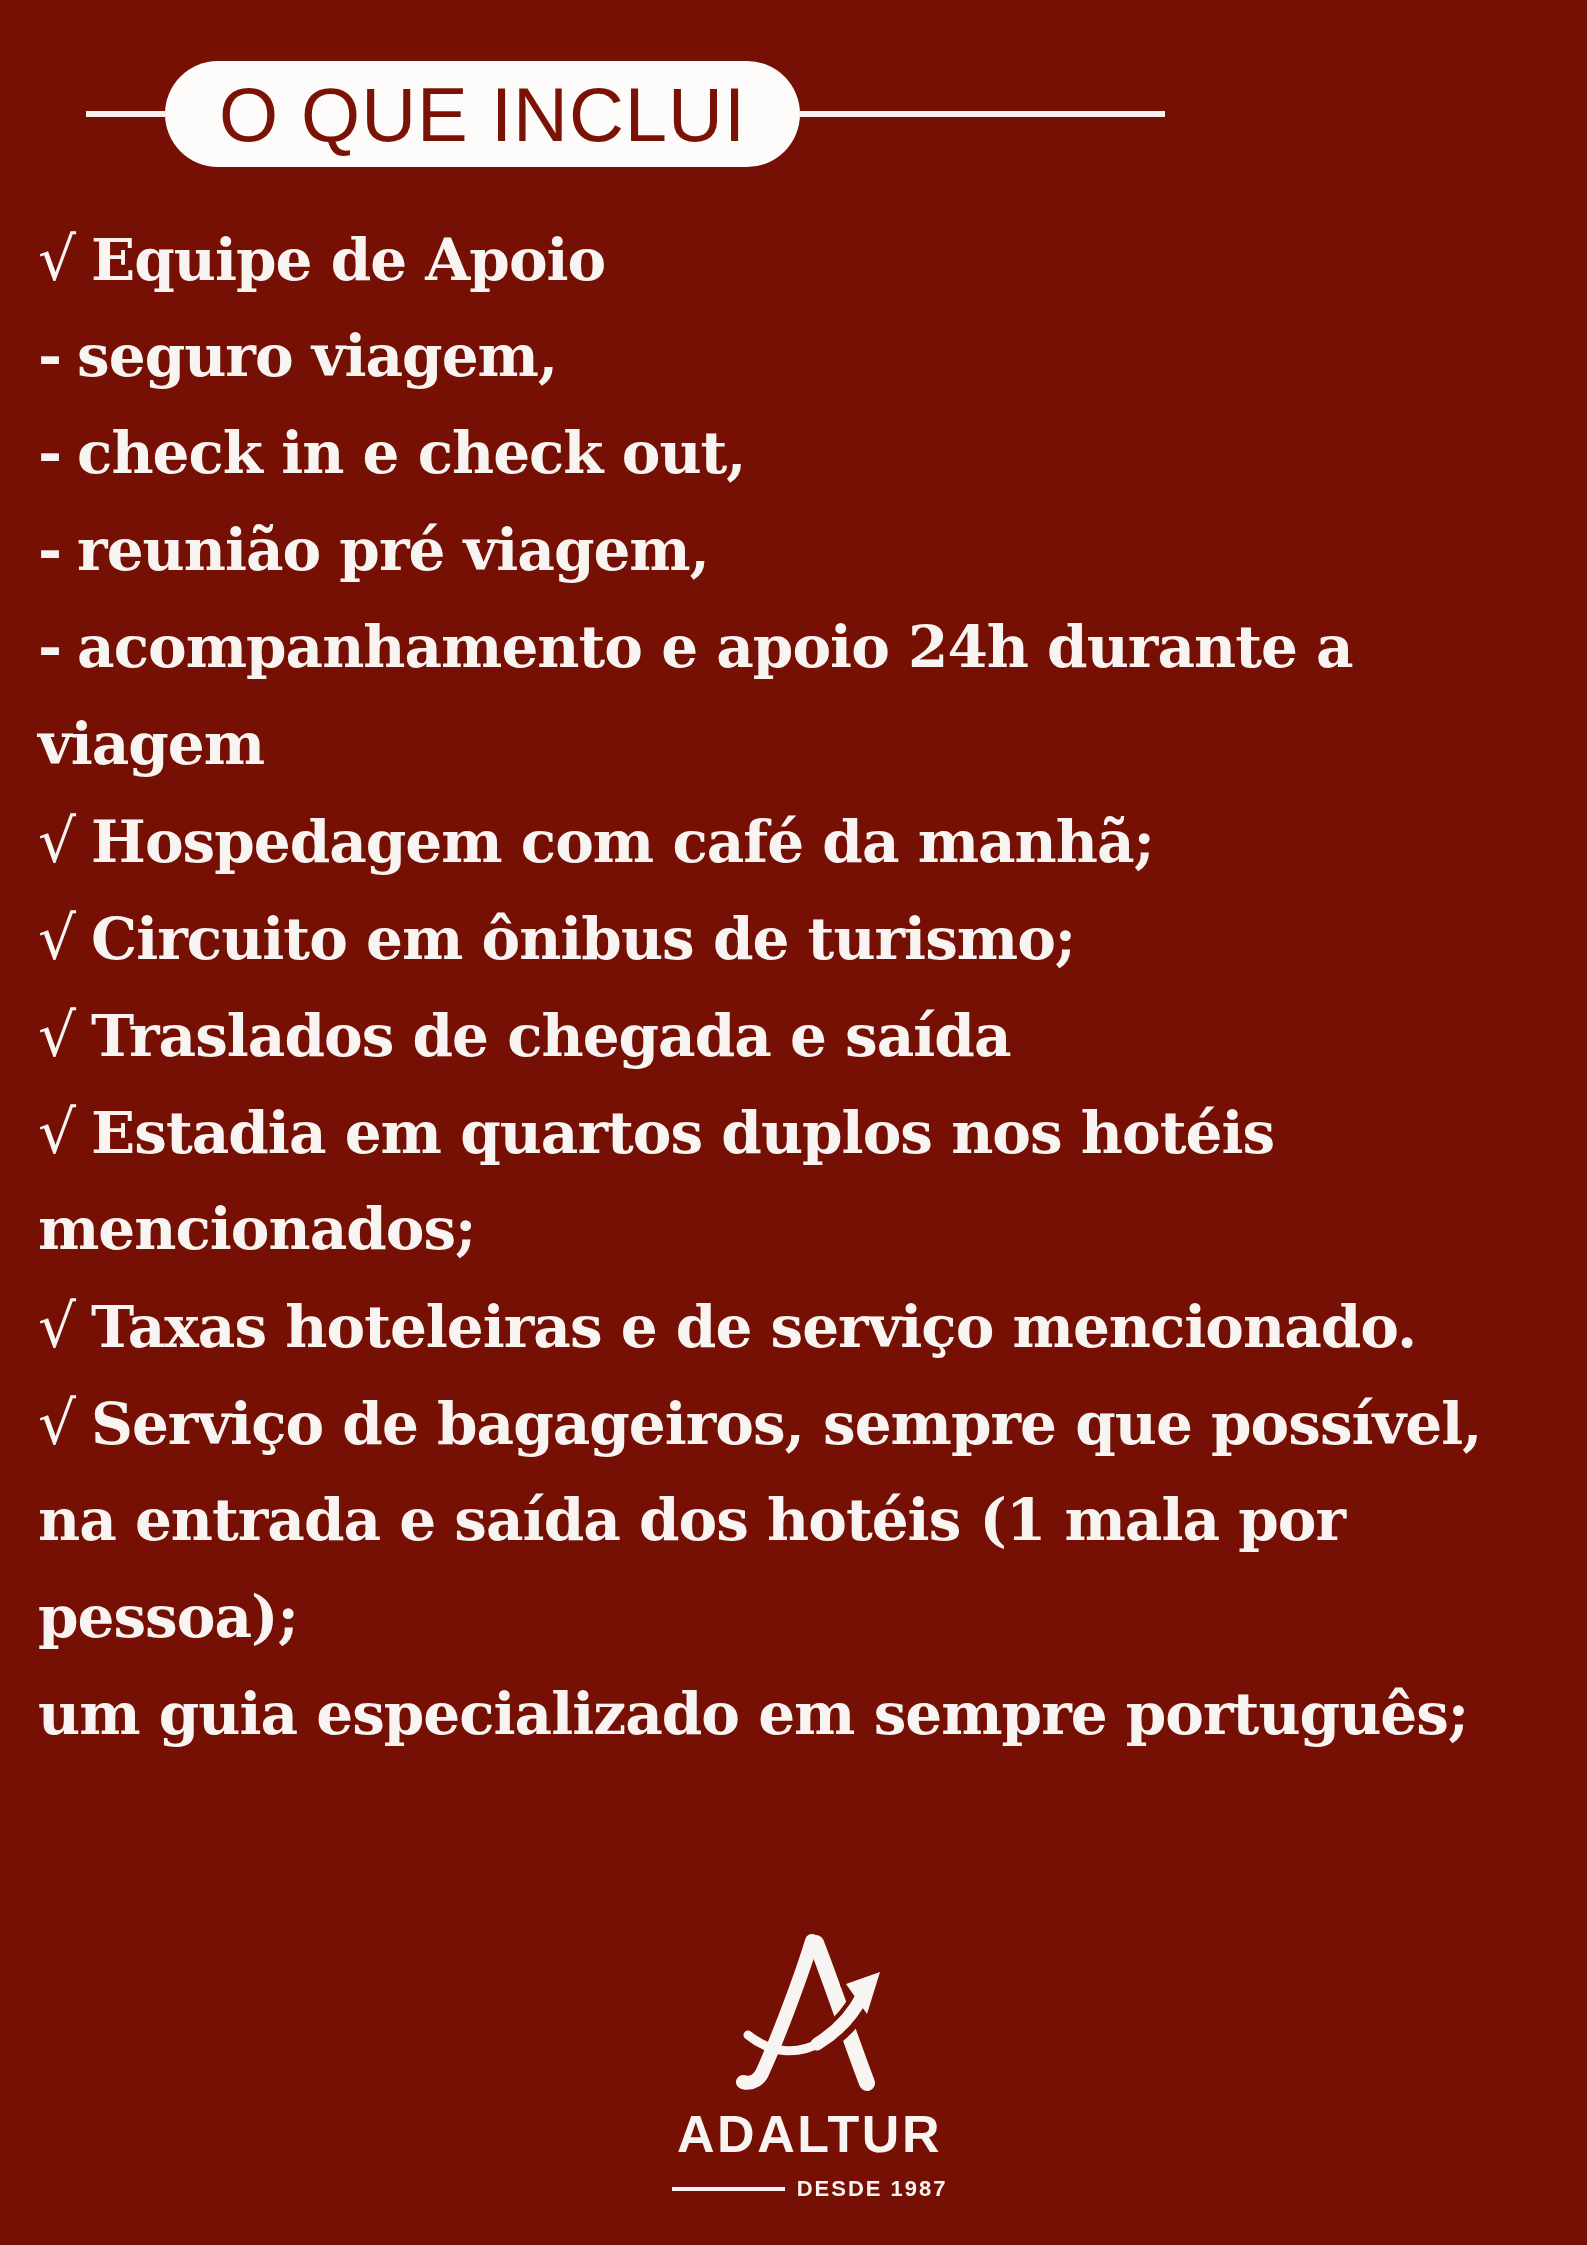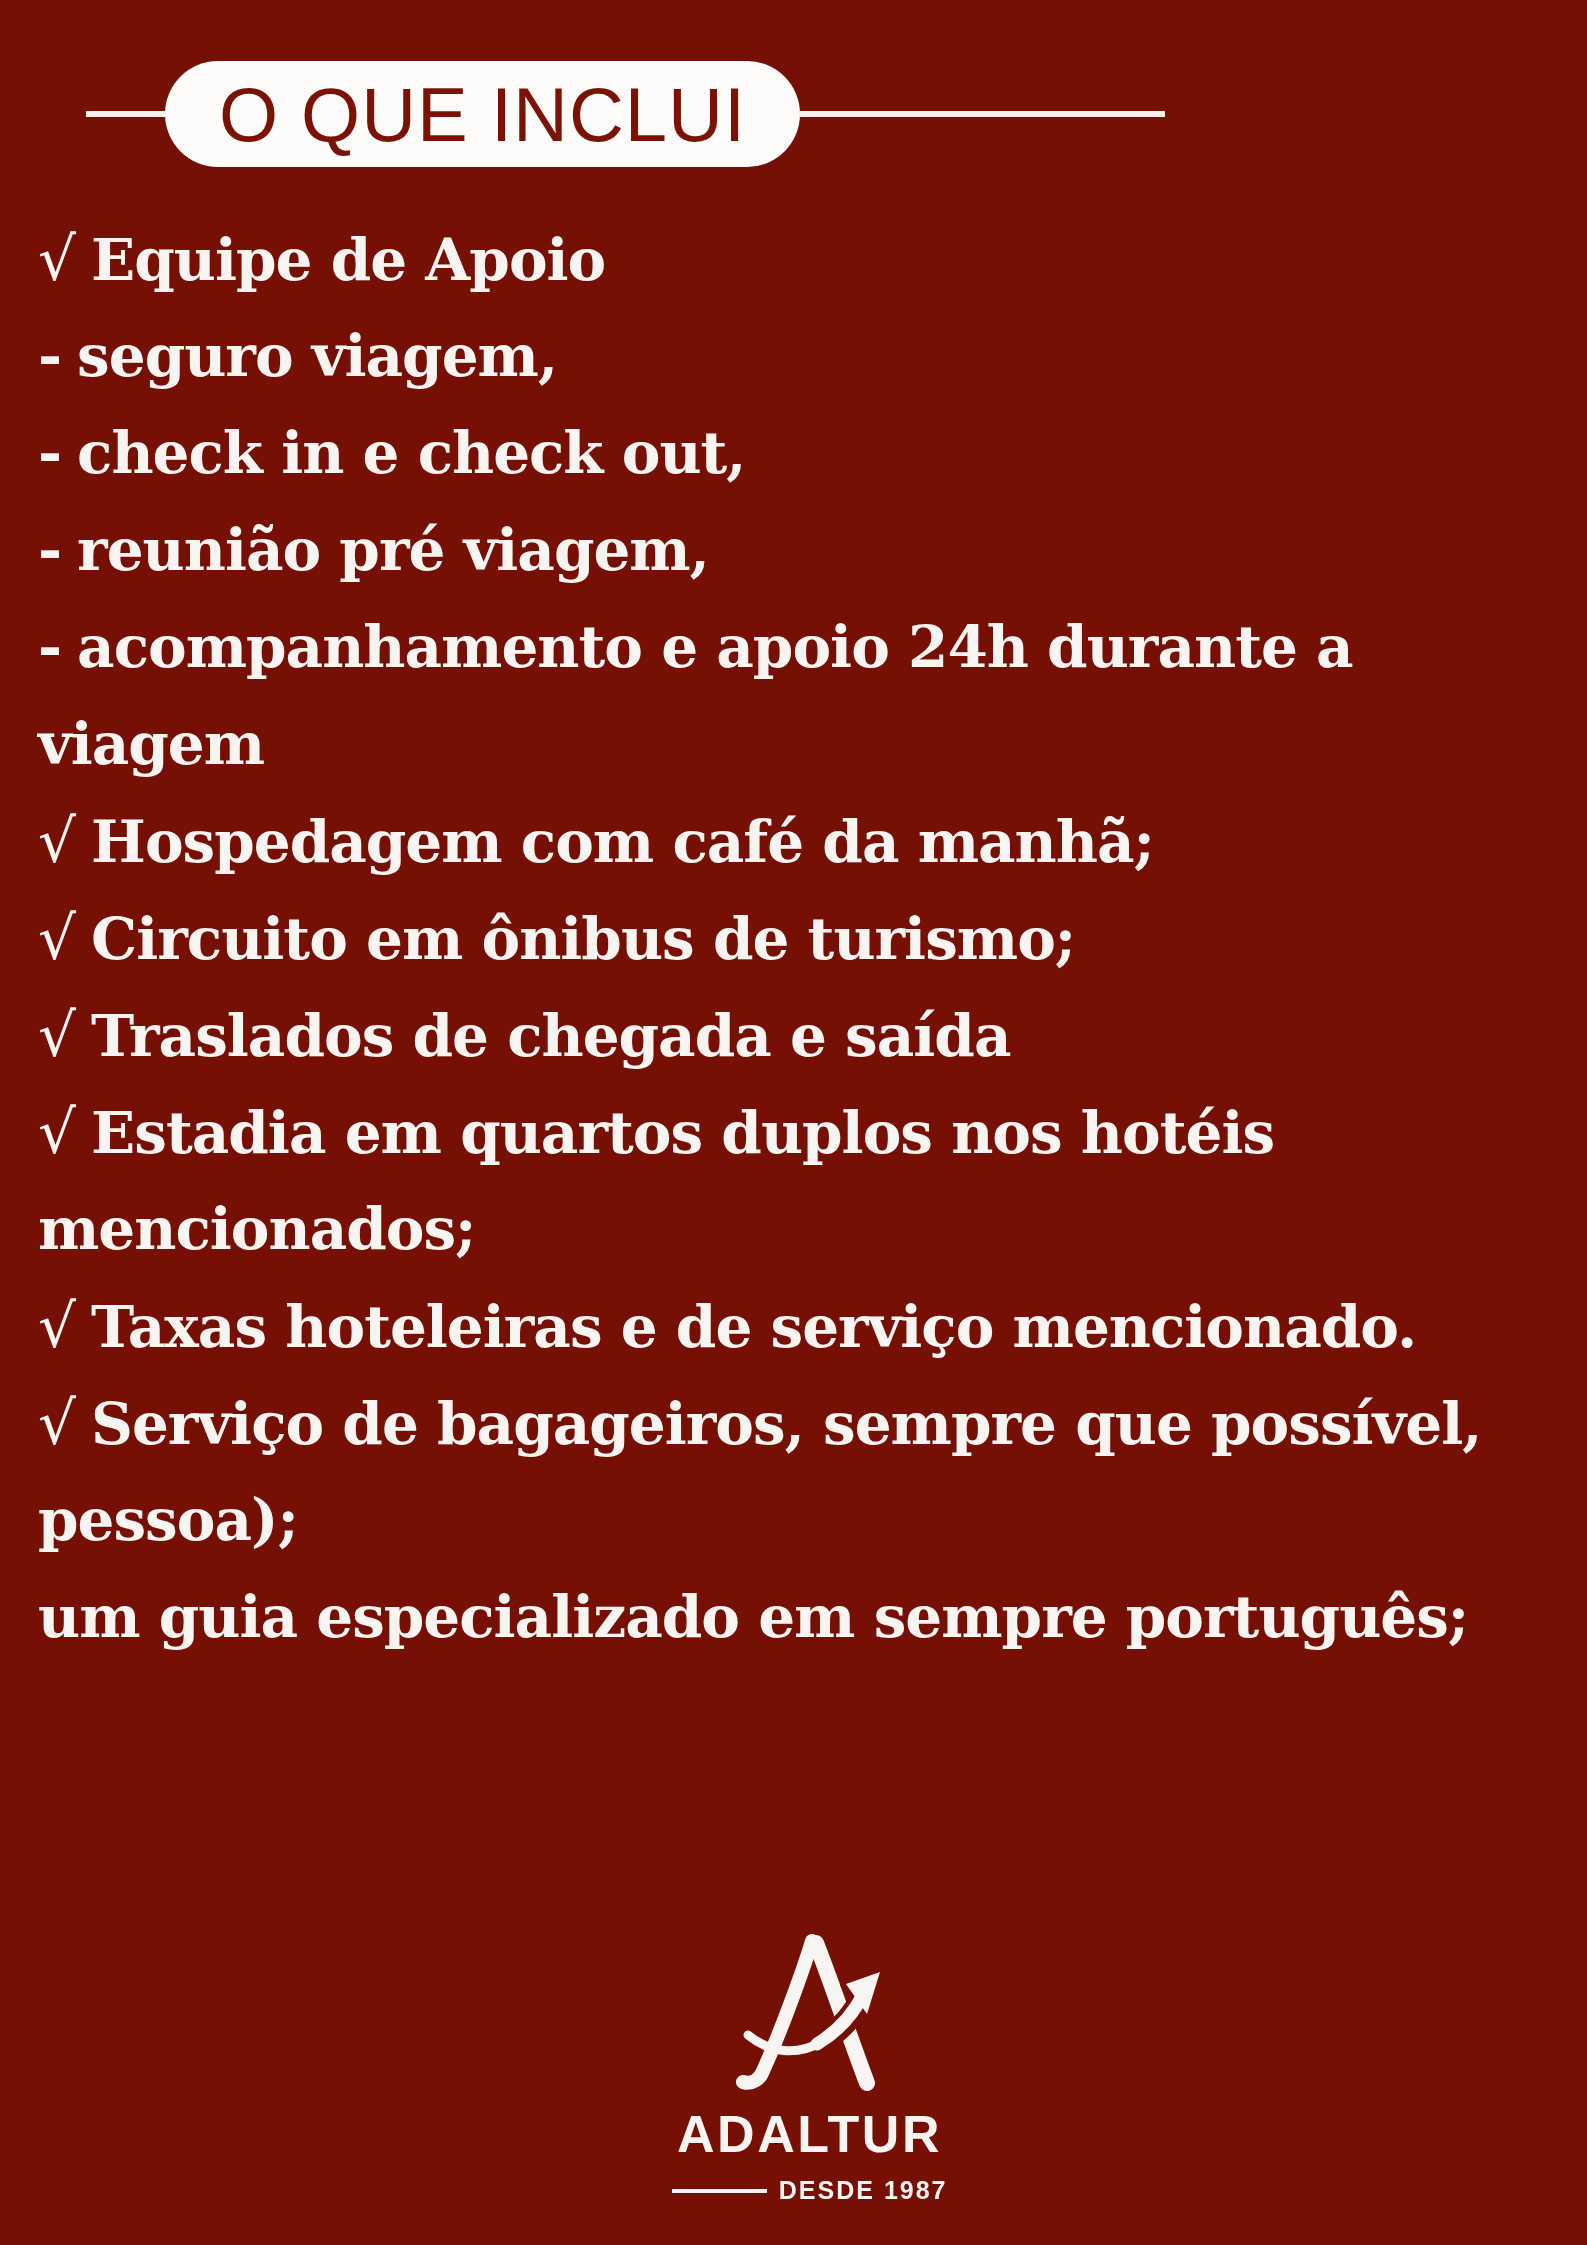--- a/index.html
+++ b/index.html
@@ -59,21 +59,21 @@
     color:var(--text,#F8F4F1);
     white-space:nowrap;
   }
   .tagline-row{
     width:276px;margin-top:12px;
     display:flex;align-items:center;
   }
   .tagline-rule{flex:1;height:4px;background:var(--text,#F8F4F1);margin-right:12px;}
   .tagline-text{
     font-family:"Liberation Sans", sans-serif;font-weight:bold;
-    font-size:25px;letter-spacing:2px;
+    font-size:22px;letter-spacing:2px;
     color:var(--text,#F8F4F1);
     white-space:nowrap;
   }
 </style>
 </head>
 <body style="--bg: #761005; --text: #F8F4F1; --pill: #FDFCFB; --title: #7A1205; --rule: #F6F1EF;">
 
 <div class="header-row">
   <div class="rule rule-left"></div>
   <div class="title-pill">
@@ -89,20 +89,21 @@
     <div class="list-line"><span class="bullet bullet-dash">-</span><span>reunião pré viagem,</span></div>
     <div class="list-line"><span class="bullet bullet-dash">-</span><span>acompanhamento e apoio 24h durante a</span></div>
     <div class="list-line"><span>viagem</span></div>
     <div class="list-line"><span class="bullet bullet-check">√</span><span>Hospedagem com café da manhã;</span></div>
     <div class="list-line"><span class="bullet bullet-check">√</span><span>Circuito em ônibus de turismo;</span></div>
     <div class="list-line"><span class="bullet bullet-check">√</span><span>Traslados de chegada e saída</span></div>
     <div class="list-line"><span class="bullet bullet-check">√</span><span>Estadia em quartos duplos nos hotéis</span></div>
     <div class="list-line"><span>mencionados;</span></div>
     <div class="list-line"><span class="bullet bullet-check">√</span><span>Taxas hoteleiras e de serviço mencionado.</span></div>
     <div class="list-line"><span class="bullet bullet-check">√</span><span>Serviço de bagageiros, sempre que possível,</span></div>
+    <div class="list-line"><span>na entrada e saída dos hotéis (1 mala por</span></div>
     <div class="list-line"><span>pessoa);</span></div>
     <div class="list-line"><span>um guia especializado em sempre português;</span></div>
   </div>
 
 <div class="footer">
   <svg width="190" height="175" viewBox="0 0 190 175">
 
     <path d="M101 20 C116 58 136 118 152 160" fill="none" stroke="#F8F4F1" stroke-width="16" stroke-linecap="round"></path>
 
     <path d="M33 112 C55 130 82 133 106 119 C128 106 142 88 154 62" fill="none" stroke="#761005" stroke-width="24" stroke-linecap="round"></path>

